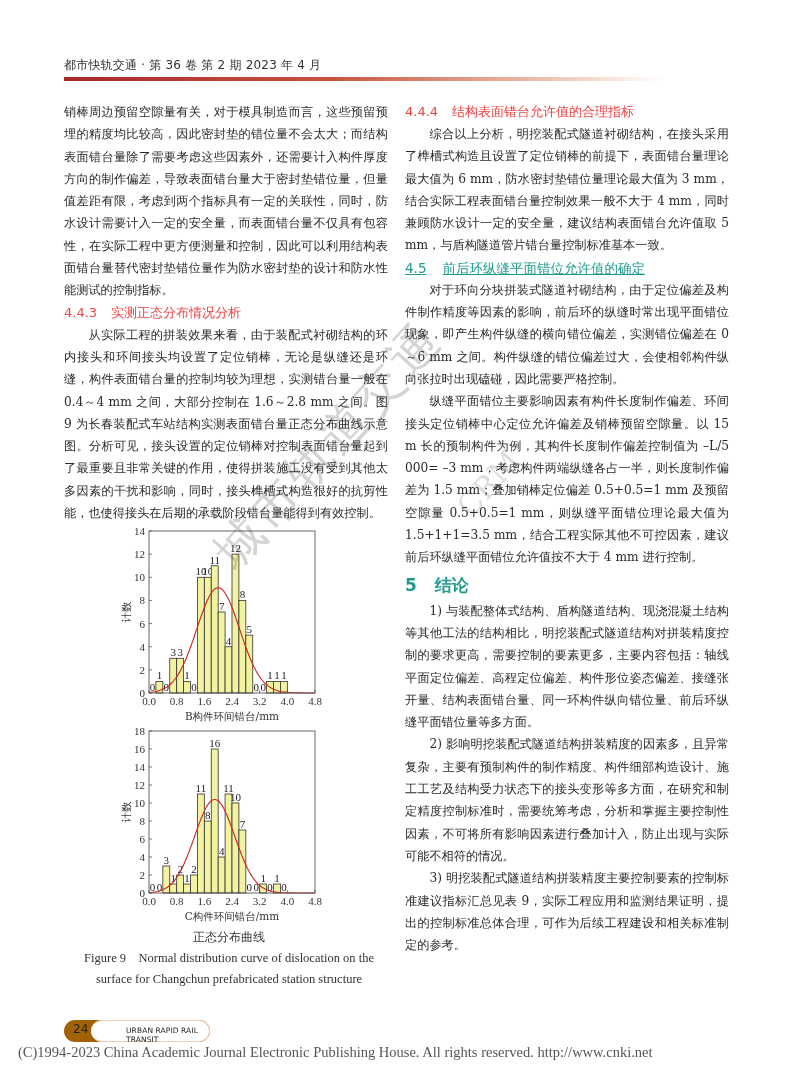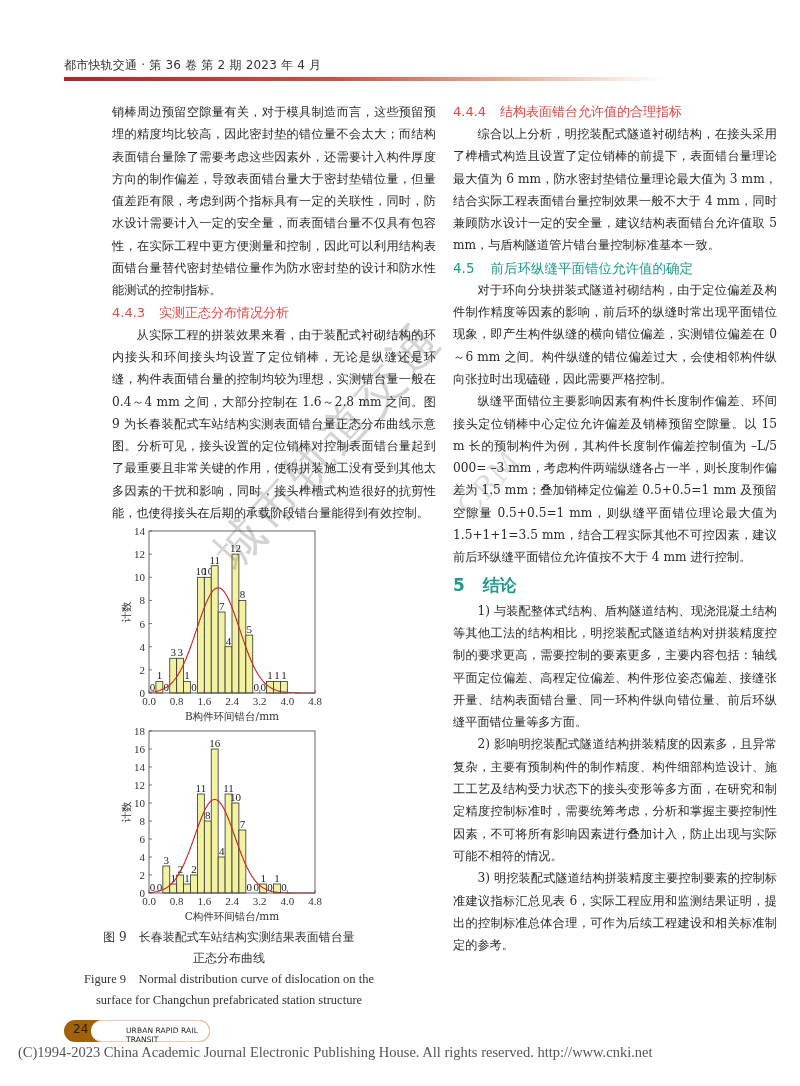--- a/index.html
+++ b/index.html
@@ -2,30 +2,30 @@
 <html><head>
 <meta charset="utf-8">
 <style>
   html, body { margin:0; padding:0; background:#ffffff; }
   body { width:800px; height:1086px; position:relative; overflow:hidden;
          font-family:"DejaVu Serif", serif; color:#2a2a2a; }
   .running-head { position:absolute; left:64px; top:57px; font-family:"DejaVu Sans", sans-serif;
          font-size:12px; color:#333; letter-spacing:0.2px;text-align:right; }
   .head-rule { position:absolute; left:64px; top:77px; width:600px; height:4px;
          background:linear-gradient(to right,#a8282a 0%,#c8543f 45%,#e7b29c 75%,rgba(255,255,255,0) 100%); }
-  .col { position:absolute; top:101px; width:324px;margin-left:48px; }
+  .col { position:absolute; top:101px; width:324px; }
   .col.left { left:64px; }
   .col.right { left:405px; }
   p.body { margin:0; font-size:12.2px; line-height:22.3px; text-align:justify; }
   p.indent { text-indent:2em; }
   h3.sub { margin:0; font-family:"DejaVu Sans", sans-serif; font-weight:normal; font-size:13px;
          line-height:22px; color:#ef4444; }
   h3.sub .num { margin-right:14px; }
   h2.sec { margin:0; font-family:"DejaVu Sans", sans-serif; font-weight:normal; font-size:13.5px;
-         line-height:22px; color:#1f9a8f; }
+         line-height:22px; color:#1f9a8f;text-decoration:underline; }
   h2.sec .num { margin-right:16px; }
   h1.big { margin:3px 0 2px 0; font-family:"DejaVu Sans", sans-serif; font-weight:bold; font-size:17px;
          line-height:26px; color:#1f9a8f; }
   h1.big .num { margin-right:18px; }
   .chart-wrap { position:absolute; left:120px; width:200px; height:200px; }
   .chart-wrap svg { width:200px; height:200px; overflow:visible; }
   .caption { position:absolute; left:64px; top:927px; width:330px; text-align:center;
          font-size:12px; line-height:21px; color:#333; }
   .caption .en { font-family:"Liberation Serif", serif; font-size:12.5px; }
   .footer-badge { position:absolute; left:64px; top:1020px; height:22px; width:146px;
@@ -206,42 +206,41 @@
       <line x1="167.33333333333334" x2="167.33333333333334" y1="168" y2="165" stroke="#555" stroke-width="0.8"></line>
       <text x="167.33333333333334" y="180" text-anchor="middle" class="ax-text">4.0</text>
       <line x1="195" x2="195" y1="168" y2="165" stroke="#555" stroke-width="0.8"></line>
       <text x="195" y="180" text-anchor="middle" class="ax-text">4.8</text>
       <text x="112" y="195" text-anchor="middle" class="xl-text">C构件环间错台/mm</text>
       <text x="10" y="87" text-anchor="middle" class="xl-text" transform="rotate(-90 10 87)">计数</text>
     </svg>
 </div>
 
 <div class="caption">
-  <div>图 9　长春装配式车站结构实测结果表面错台量</div>
   <div>正态分布曲线</div>
   <div class="en">Figure 9　Normal distribution curve of dislocation on the</div>
   <div class="en">surface for Changchun prefabricated station structure</div>
 </div>
 
 <div class="col right">
   <h3 class="sub">
     <span class="num">4.4.4</span><span>结构表面错台允许值的合理指标</span>
   </h3>
   <p class="body indent">综合以上分析，明挖装配式隧道衬砌结构，在接头采用了榫槽式构造且设置了定位销棒的前提下，表面错台量理论最大值为 6 mm，防水密封垫错位量理论最大值为 3 mm，结合实际工程表面错台量控制效果一般不大于 4 mm，同时兼顾防水设计一定的安全量，建议结构表面错台允许值取 5 mm，与盾构隧道管片错台量控制标准基本一致。</p>
   <h2 class="sec">
     <span class="num">4.5</span><span>前后环纵缝平面错位允许值的确定</span>
   </h2>
   <p class="body indent">对于环向分块拼装式隧道衬砌结构，由于定位偏差及构件制作精度等因素的影响，前后环的纵缝时常出现平面错位现象，即产生构件纵缝的横向错位偏差，实测错位偏差在 0～6 mm 之间。构件纵缝的错位偏差过大，会使相邻构件纵向张拉时出现磕碰，因此需要严格控制。</p>
   <p class="body indent">纵缝平面错位主要影响因素有构件长度制作偏差、环间接头定位销棒中心定位允许偏差及销棒预留空隙量。以 15 m 长的预制构件为例，其构件长度制作偏差控制值为 –L/5 000= –3 mm，考虑构件两端纵缝各占一半，则长度制作偏差为 1.5 mm；叠加销棒定位偏差 0.5+0.5=1 mm 及预留空隙量 0.5+0.5=1 mm，则纵缝平面错位理论最大值为 1.5+1+1=3.5 mm，结合工程实际其他不可控因素，建议前后环纵缝平面错位允许值按不大于 4 mm 进行控制。</p>
   <h1 class="big">
     <span class="num">5</span><span>结论</span>
   </h1>
   <p class="body indent">1) 与装配整体式结构、盾构隧道结构、现浇混凝土结构等其他工法的结构相比，明挖装配式隧道结构对拼装精度控制的要求更高，需要控制的要素更多，主要内容包括：轴线平面定位偏差、高程定位偏差、构件形位姿态偏差、接缝张开量、结构表面错台量、同一环构件纵向错位量、前后环纵缝平面错位量等多方面。</p>
   <p class="body indent">2) 影响明挖装配式隧道结构拼装精度的因素多，且异常复杂，主要有预制构件的制作精度、构件细部构造设计、施工工艺及结构受力状态下的接头变形等多方面，在研究和制定精度控制标准时，需要统筹考虑，分析和掌握主要控制性因素，不可将所有影响因素进行叠加计入，防止出现与实际可能不相符的情况。</p>
-  <p class="body indent">3) 明挖装配式隧道结构拼装精度主要控制要素的控制标准建议指标汇总见表 6，实际工程应用和监测结果证明，提出的控制标准总体合理，可作为后续工程建设和相关标准制定的参考。</p>
+  <p class="body indent">3) 明挖装配式隧道结构拼装精度主要控制要素的控制标准建议指标汇总见表 9，实际工程应用和监测结果证明，提出的控制标准总体合理，可作为后续工程建设和相关标准制定的参考。</p>
 </div>
 
 <div class="watermark">城市轨道交通</div>
 <div class="watermark2">CRM</div>
 
 <div class="footer-badge">
   <div class="inner"></div>
   <span class="pg">24</span>
   <span class="jt">URBAN RAPID RAIL TRANSIT</span>
 </div>

